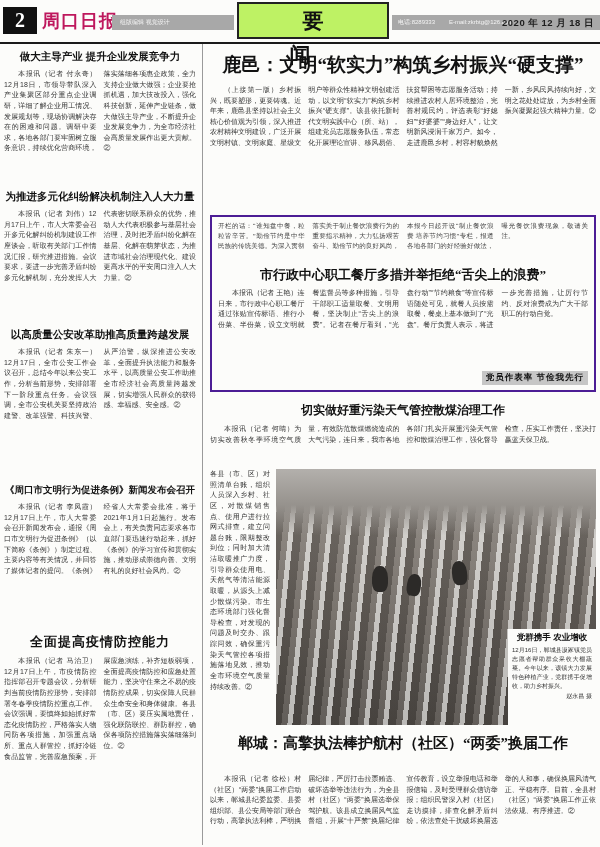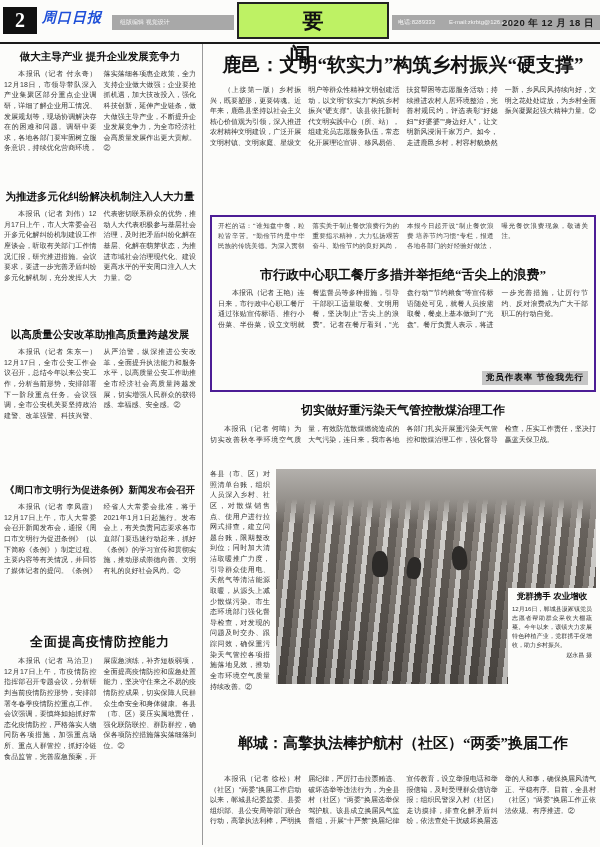--- a/index.html
+++ b/index.html
@@ -5,22 +5,22 @@
   html,body{margin:0;padding:0;background:#e8e8e6;}
   *{box-sizing:border-box;}
   .page{position:relative;width:600px;height:847px;margin:0 auto;background:#fcfcfa;
         font-family:"Liberation Sans",sans-serif;color:#222;overflow:hidden;}
 
   
   .hdr{position:relative;height:44px;border-bottom:2px solid #1a1a1a;}
   .pageno{position:absolute;left:3px;top:7px;width:34px;height:27px;background:#111;
           color:#fff;font-size:20px;font-weight:bold;text-align:center;line-height:27px;
           font-family:"Liberation Serif",serif;}
-  .masthead{position:absolute;left:42px;top:9px;font-size:14px;font-weight:900;
-            font-family:"Liberation Serif",serif;font-style:italic;letter-spacing:1px;color:#1d4ed8;}
+  .masthead{position:absolute;left:42px;top:9px;font-size:18px;font-weight:900;
+            font-family:"Liberation Serif",serif;letter-spacing:1px;color:#be185d;}
   .graybar{position:absolute;top:15px;height:15px;background:#a8a8a8;}
   .graybar.l{left:112px;width:122px;}
   .graybar.r{left:392px;right:0;}
   .tinywhite{font-size:6px;color:#f4f4f4;line-height:15px;white-space:nowrap;overflow:hidden;}
   .editorinfo{padding-left:8px;}
   .contact{display:flex;gap:14px;padding-left:6px;align-items:center;}
   .dateline{position:absolute;right:6px;top:15px;font-size:9.5px;font-weight:bold;
             color:#1d1d1d;line-height:15px;letter-spacing:.5px;}
   .secbox{position:absolute;left:237px;top:2px;width:152px;height:37px;background:#bef264;
           border:2px solid #222;text-align:center;}
@@ -65,21 +65,21 @@
   .slogan{position:absolute;right:0;bottom:1px;background:#c6c6c6;color:#111;
           font-weight:bold;font-size:8.5px;padding:1px 4px;letter-spacing:1px;}
 
   .coal-title{text-align:center;font-size:12px;font-weight:bold;color:#111;
               font-family:"Liberation Serif",serif;margin:10px 0 5px;white-space:nowrap;}
   .coal-top{column-count:4;column-gap:7px;height:42px;font-size:7px;line-height:1.5;
             color:#333;text-align:justify;overflow:hidden;text-indent:14px;}
   .photo-row{display:flex;gap:6px;margin-top:3px;}
   .coal-left{width:60px;height:256px;font-size:7px;line-height:1.52;color:#333;
              text-align:justify;overflow:hidden;}
-  .photo{position:relative;flex:1;height:215px;overflow:hidden;
+  .photo{position:relative;flex:1;height:256px;overflow:hidden;
          background:
            linear-gradient(180deg,#b3b0ac 0%,#96928d 14%,rgba(0,0,0,0) 26%),
            repeating-linear-gradient(96deg,rgba(250,250,248,.65) 0 5px,rgba(70,66,62,.45) 5px 13px,rgba(150,145,140,.35) 13px 19px),
            linear-gradient(180deg,#9b948d 0%,#6b655f 55%,#46423e 100%);}
   .person{position:absolute;background:#2c2a28;border-radius:45% 45% 35% 35%;}
   .p1{left:30%;top:38%;width:16px;height:26px;}
   .p2{left:41%;top:41%;width:14px;height:22px;transform:rotate(8deg);}
   .p3{left:55%;top:36%;width:15px;height:24px;transform:rotate(-6deg);}
   .caption-box{position:absolute;right:0;bottom:0;width:88px;height:96px;background:#fcfcfa;
                padding:3px 4px;}

